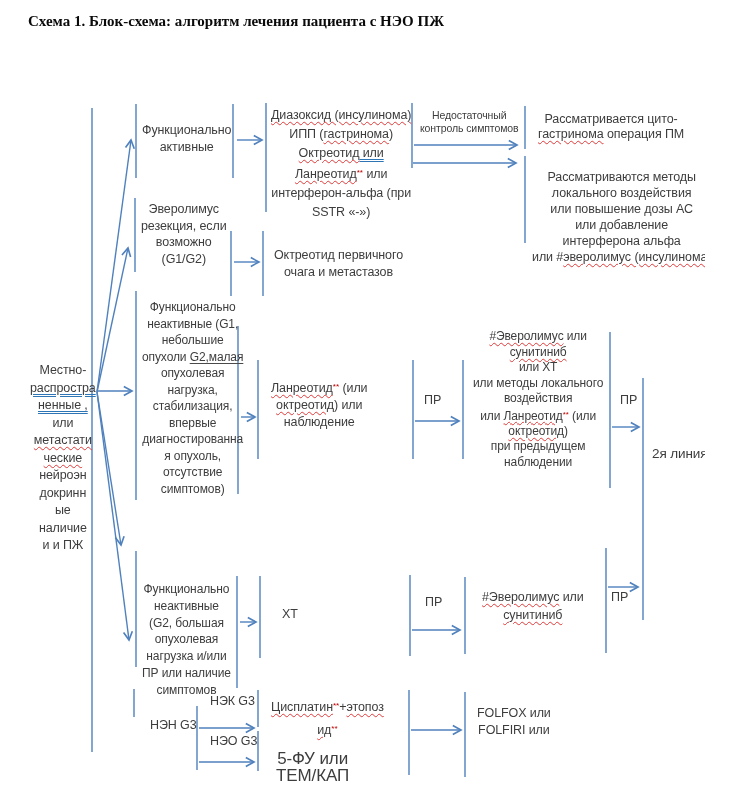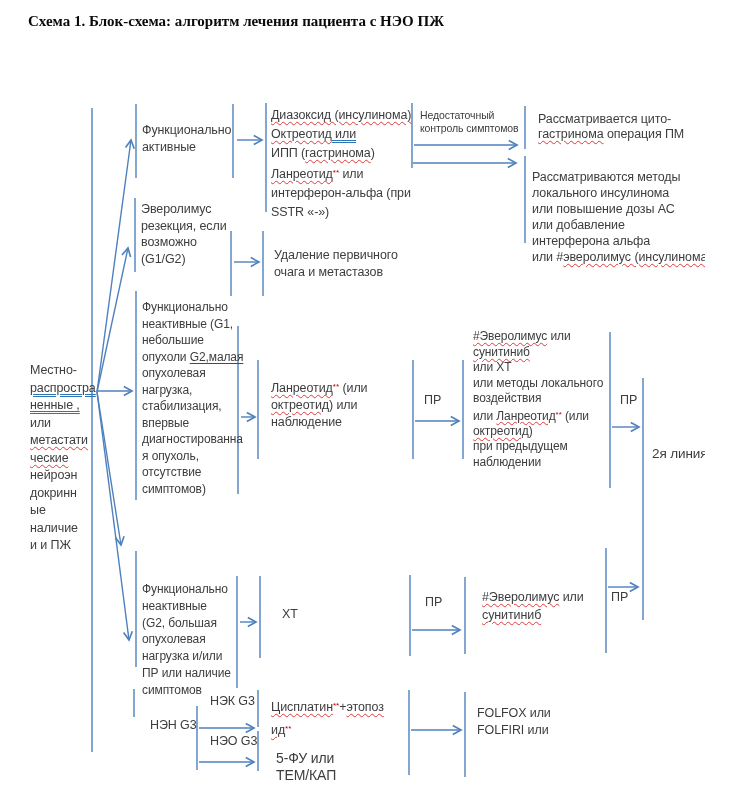--- a/index.html
+++ b/index.html
@@ -2,21 +2,21 @@
 <html style="--line: #4f81bd; --wavy-underline: #e03a3a; --double-underline: #2e75b6; --text: #3d3d3d; --superscript: #c00000;"><head>
 <meta charset="utf-8">
 <style>
   html,body{margin:0;padding:0;background:#ffffff;}
   .canvas{position:relative;width:705px;height:810px;background:#fff;overflow:hidden;
           font-family:"Liberation Sans",sans-serif;}
   .title{position:absolute;left:28px;top:13px;font-family:"Liberation Serif",serif;
          font-weight:bold;font-size:15px;color:#0a0a0a;white-space:nowrap;}
   svg.wires{position:absolute;left:0;top:0;}
   .ln{stroke:var(--line,#4f81bd);stroke-width:1.4;fill:none;}
-  .node{position:absolute;color:var(--text,#3d3d3d);white-space:nowrap;letter-spacing:-0.1px;}
+  .node{position:absolute;color:var(--text,#3d3d3d);white-space:nowrap;letter-spacing:-0.1px;text-align:center;}
   .tl{white-space:nowrap;}
   .wavy{text-decoration-line:underline;text-decoration-style:wavy;
         text-decoration-color:var(--wavy-underline,#e03a3a);
         text-decoration-thickness:1px;text-underline-offset:2px;}
   .bdbl{text-decoration-line:underline;text-decoration-style:double;
         text-decoration-color:var(--double-underline,#2e75b6);text-underline-offset:2px;}
   .usolid{text-decoration-line:underline;text-decoration-style:solid;
         text-decoration-color:#4a4a4a;text-underline-offset:2px;}
   .supr{color:var(--superscript,#c00000);font-size:0.65em;vertical-align:0.35em;letter-spacing:0;}
 </style>
@@ -103,44 +103,44 @@
       <div class="tl"><span>активные</span></div>
     </div>
   <div class="node" style="left:141px;top:201px;font-size:12.5px;line-height:16.5px">
       <div class="tl"><span>Эверолимус</span></div>
       <div class="tl"><span>резекция, если</span></div>
       <div class="tl"><span>возможно</span></div>
       <div class="tl"><span>(G1/G2)</span></div>
     </div>
   <div class="node" style="left:271px;top:106px;font-size:12.5px;line-height:19px">
       <div class="tl"><span class="wavy">Диазоксид (инсулинома)</span></div>
+      <div class="tl"><span>ИПП (</span><span class="wavy">гастринома</span><span>)</span></div>
       <div class="tl"><span class="wavy">Октреотид</span><span class="bdbl"> или</span></div>
-      <div class="tl"><span>ИПП (</span><span class="wavy">гастринома</span><span>)</span></div>
       <div class="tl"><span class="wavy">Ланреотид</span><span class="supr">**</span><span> или</span></div>
       <div class="tl"><span>интерферон-альфа (при</span></div>
       <div class="tl"><span>SSTR «-»)</span></div>
     </div>
   <div class="node" style="left:420px;top:109px;font-size:10.5px;line-height:12.5px">
       <div class="tl"><span>Недостаточный</span></div>
       <div class="tl"><span>контроль симптомов</span></div>
     </div>
   <div class="node" style="left:538px;top:112px;font-size:12.5px;line-height:15px">
       <div class="tl"><span>Рассматривается цито-</span></div>
       <div class="tl"><span class="wavy">гастринома</span><span> операция ПМ</span></div>
     </div>
   <div class="node" style="left:532px;top:169px;font-size:12.5px;line-height:16px">
       <div class="tl"><span>Рассматриваются методы</span></div>
-      <div class="tl"><span>локального инсулинома</span></div>
+      <div class="tl"><span>локального воздействия</span></div>
       <div class="tl"><span>или повышение дозы АС</span></div>
       <div class="tl"><span>или добавление</span></div>
       <div class="tl"><span>интерферона альфа</span></div>
       <div class="tl"><span>или #</span><span class="wavy">эверолимус (инсулинома)</span></div>
     </div>
   <div class="node" style="left:274px;top:247px;font-size:12.5px;line-height:16.5px">
-      <div class="tl"><span>Удаление первичного</span></div>
+      <div class="tl"><span>Октреотид первичного</span></div>
       <div class="tl"><span>очага и метастазов</span></div>
     </div>
   <div class="node" style="left:142px;top:299px;font-size:12px;line-height:16.5px">
       <div class="tl"><span>Функционально</span></div>
       <div class="tl"><span>неактивные (G1,</span></div>
       <div class="tl"><span>небольшие</span></div>
       <div class="tl"><span>опухоли </span><span class="usolid">G2,малая</span></div>
       <div class="tl"><span>опухолевая</span></div>
       <div class="tl"><span>нагрузка,</span></div>
       <div class="tl"><span>стабилизация,</span></div>
@@ -185,21 +185,21 @@
       <div class="tl"><span class="wavy">сунитиниб</span></div>
     </div>
   <div class="node" style="left:611px;top:590px;font-size:12.5px">ПР</div>
   <div class="node" style="left:150px;top:718px;font-size:12.5px">НЭН G3</div>
   <div class="node" style="left:210px;top:694px;font-size:12.5px">НЭК G3</div>
   <div class="node" style="left:210px;top:734px;font-size:12.5px">НЭО G3</div>
   <div class="node" style="left:271px;top:695px;font-size:12.5px;line-height:21px">
       <div class="tl"><span class="wavy">Цисплатин</span><span class="supr">**</span><span>+</span><span class="wavy">этопоз</span></div>
       <div class="tl"><span class="wavy">ид</span><span class="supr">**</span></div>
     </div>
-  <div class="node" style="left:276px;top:750px;font-size:14px;line-height:17px">
+  <div class="node" style="left:276px;top:750px;font-size:17px;line-height:17px">
       <div class="tl"><span>5-ФУ или</span></div>
       <div class="tl"><span>ТЕМ/КАП</span></div>
     </div>
   <div class="node" style="left:477px;top:705px;font-size:12.5px;line-height:16.5px">
       <div class="tl"><span>FOLFOX или</span></div>
       <div class="tl"><span>FOLFIRI или</span></div>
     </div>
 
 </div>
 

